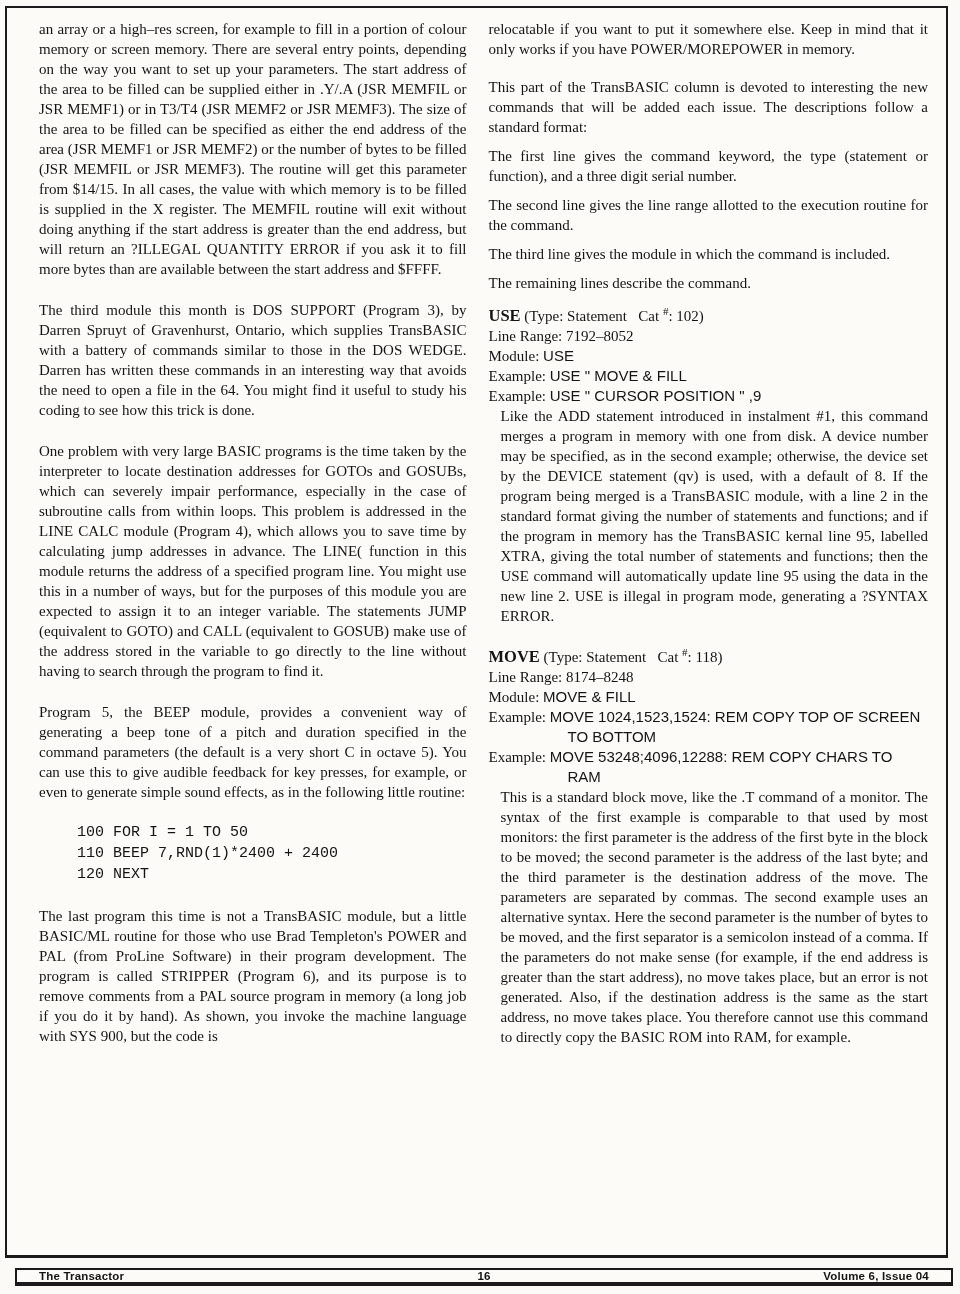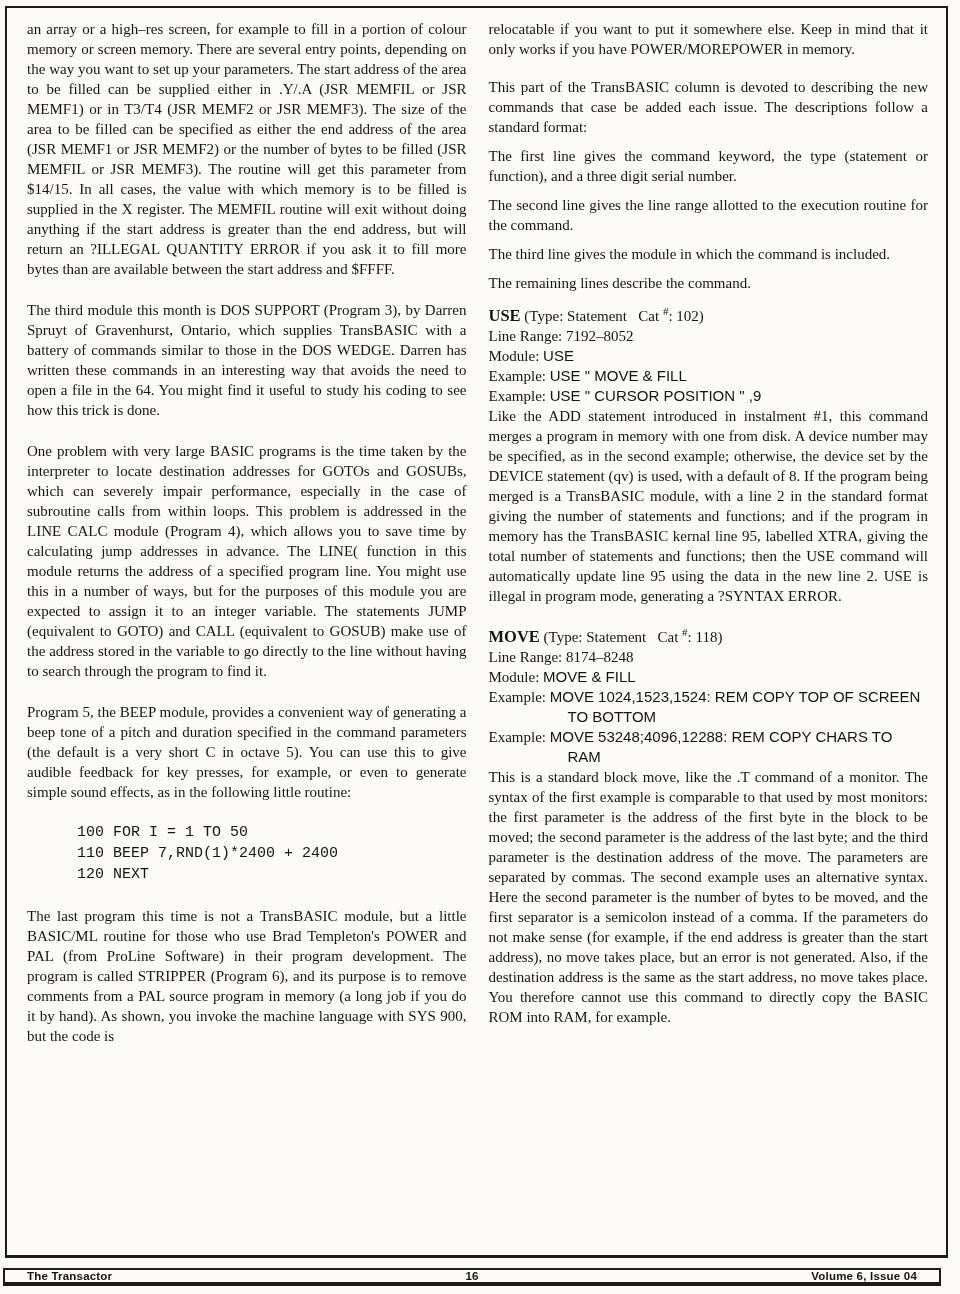--- a/index.html
+++ b/index.html
@@ -28,21 +28,21 @@
     display: flex;
     gap: 22px;
   }
   .col {
     width: 440px;
     font-size: 15px;
     line-height: 20px;
     text-align: justify;
   }
   .col p {
-    margin: 0 0 21px 0;
+    margin: 0 0 21px 12px;
   }
   .col-right p.tight {
     margin: 0 0 9px 0;
   }
   .col-right p.lead {
     margin: 0 0 18px 0;
   }
   h2.section-heading {
     font-size: 16px;
     font-weight: bold;
@@ -84,36 +84,35 @@
   .example-line {
     text-align: left;
     padding-left: 79px;
     text-indent: -79px;
   }
   .cmd-body {
     margin: 0;
   }
   .footer-bar {
     position: absolute;
-    left: 3px;
+    left: 15px;
     top: 1268px;
     width: 938px;
     height: 18px;
     box-sizing: border-box;
     border: 2px solid #1b1b1b;
     border-bottom-width: 4px;
     background: #fcfbf8;
     display: flex;
     align-items: center;
     font-family: "Liberation Sans", sans-serif;
     font-weight: bold;
     font-size: 11.5px;
     letter-spacing: 0.2px;
     padding: 0 22px;
-    justify-content: flex-end;
   }
   .footer-left  { width: 33%; text-align: left; }
   .footer-center{ width: 34%; text-align: center; }
   .footer-right { width: 33%; text-align: right; }
 </style>
 </head>
 <body>
 
 <div class="page-box">
   <div class="columns">
@@ -126,21 +125,21 @@
       <div class="code-block">
         <div>100 FOR I = 1 TO 50</div>
         <div>110 BEEP 7,RND(1)*2400 + 2400</div>
         <div>120 NEXT</div>
       </div>
       <p>The last program this time is not a TransBASIC module, but a little BASIC/ML routine for those who use Brad Templeton's POWER and PAL (from ProLine Software) in their program development. The program is called STRIPPER (Program 6), and its purpose is to remove comments from a PAL source program in memory (a long job if you do it by hand). As shown, you invoke the machine language with SYS 900, but the code is</p>
     </div>
 
     <div class="col col-right">
       <p class="lead">relocatable if you want to put it somewhere else. Keep in mind that it only works if you have POWER/MOREPOWER in memory.</p>
-      <p class="tight">This part of the TransBASIC column is devoted to describing the new commands that case be added each issue. The descriptions follow a standard format:</p>
+      <p class="tight">This part of the TransBASIC column is devoted to interesting the new commands that will be added each issue. The descriptions follow a standard format:</p>
       <p class="tight">The first line gives the command keyword, the type (statement or function), and a three digit serial number.</p>
       <p class="tight">The second line gives the line range allotted to the execution routine for the command.</p>
       <p class="tight">The third line gives the module in which the command is included.</p>
       <p class="tight" style="margin-bottom:4px">The remaining lines describe the command.</p>
 
       <div class="cmd-block">
         <div class="cmd-title"><span class="cmd-keyword">USE</span><span class="pre-space"> (Type: Statement   Cat </span><sup class="hash">#</sup><span>: 102)</span></div>
         <div class="cmd-line">Line Range: 7192–8052</div>
         <div class="cmd-line"><span>Module: </span><span class="sans-val">USE</span></div>
         <div class="example-line"><span>Example: </span><span class="sans-val">USE " MOVE &amp; FILL</span></div>

